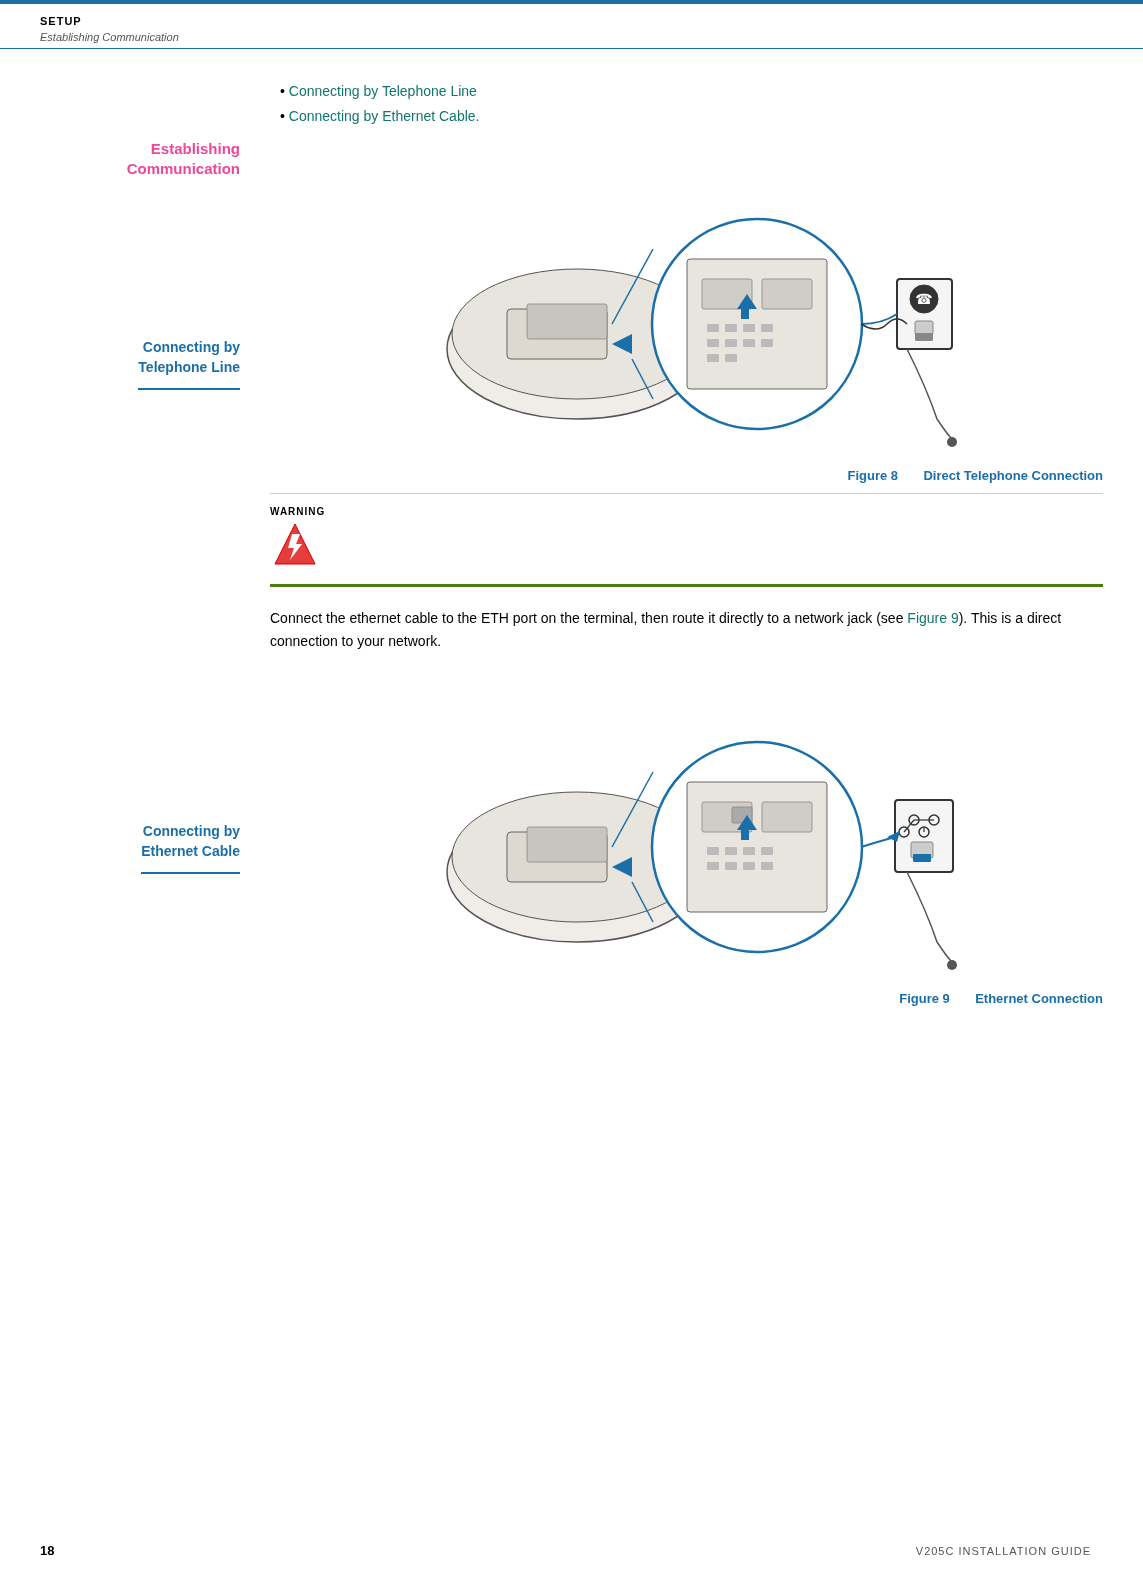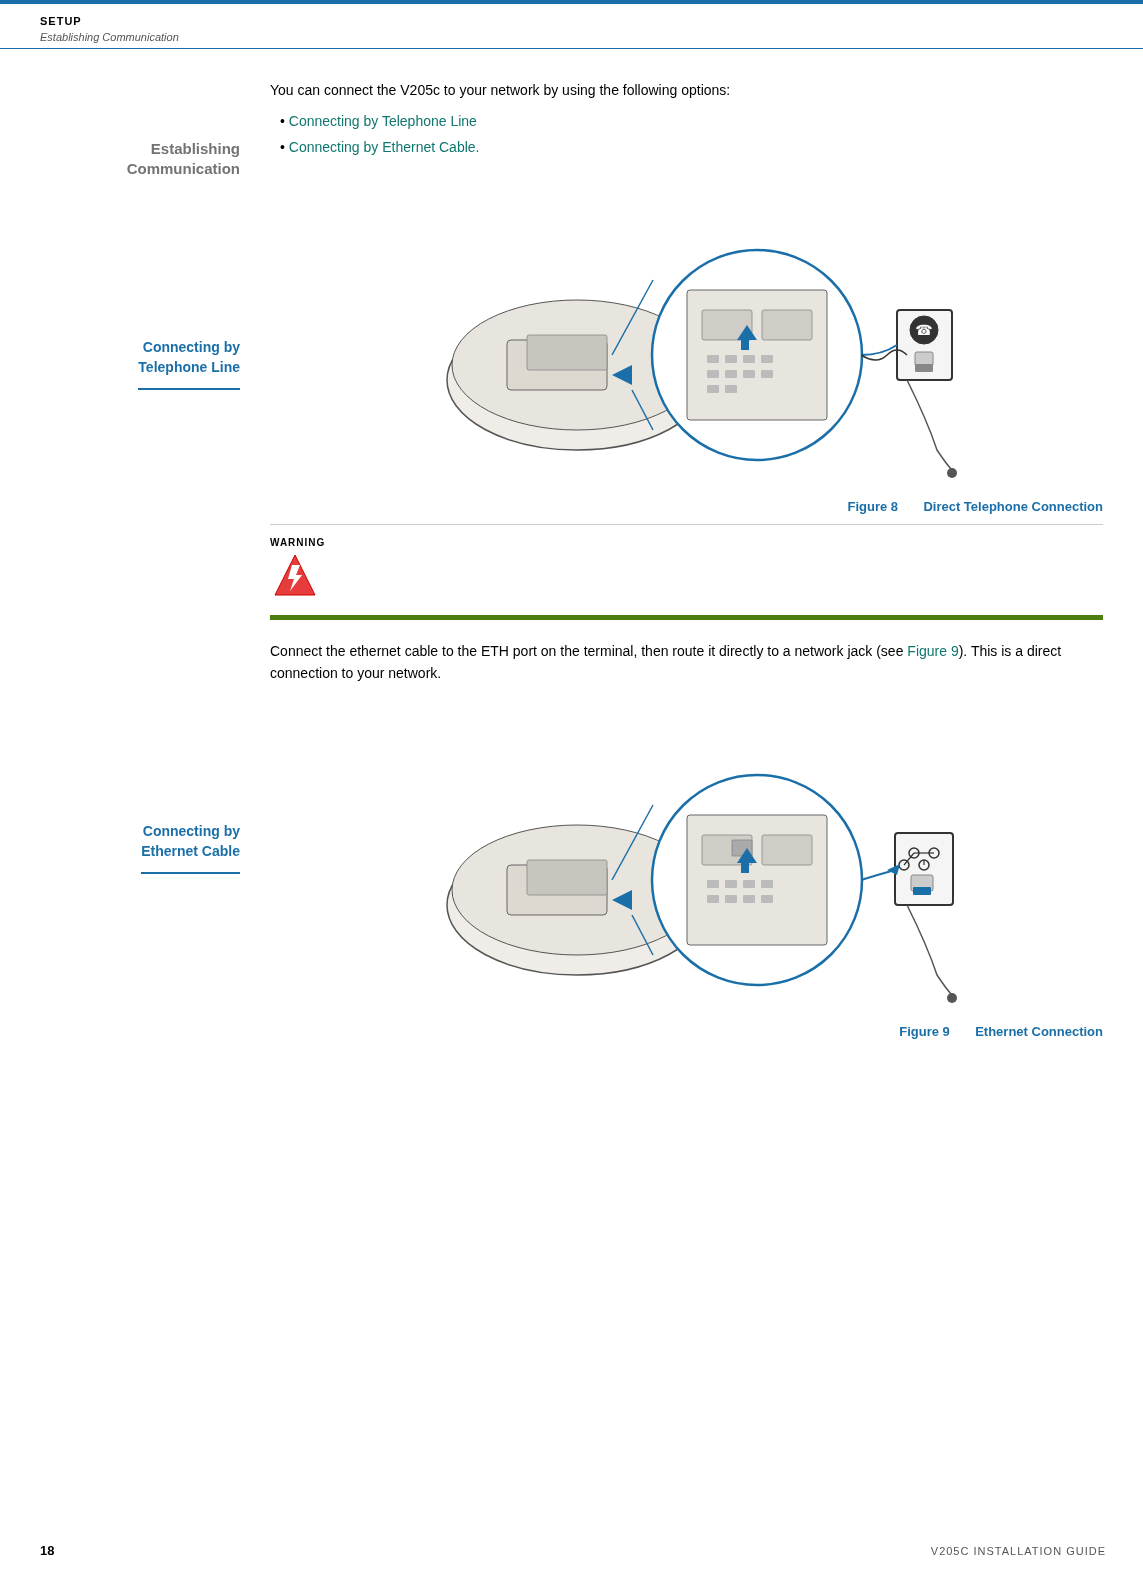--- a/index.html
+++ b/index.html
@@ -60,21 +60,21 @@
       padding-right: 20px;
     }
 
     .right-column {
       flex: 1;
       padding-top: 30px;
       padding-left: 10px;
     }
 
     .section-heading {
-      color: #737373;
+      color: #ec4899;
       font-weight: bold;
       font-size: 15px;
       line-height: 1.3;
       margin-bottom: 4px;
     }
 
     .left-label {
       color: #1a6fa8;
       font-weight: bold;
       font-size: 14px;
@@ -145,21 +145,21 @@
       margin-top: 6px;
       text-align: right;
       padding-left: 60px;
     }
 
     
     .warning-box {
       display: flex;
       align-items: flex-start;
       border-top: 1px solid #ccc;
-      border-bottom: 5px solid #4d7c0f;
+      border-bottom: 3px solid #4d7c0f;
       padding: 12px 0;
       margin: 10px 0 20px 0;
       gap: 14px;
     }
 
     .warning-icon {
       flex-shrink: 0;
       width: 50px;
       height: 50px;
     }
@@ -178,21 +178,21 @@
       font-size: 13px;
       line-height: 1.5;
       padding-top: 2px;
     }
 
     
     .page-footer {
       position: absolute;
       bottom: 20px;
       left: 40px;
-      right: 37px;
+      right: 52px;
       display: flex;
       align-items: center;
       justify-content: space-between;
     }
 
     .footer-page-num {
       font-size: 13px;
       font-weight: bold;
     }
 
@@ -251,21 +251,20 @@
           <span>Ethernet Cable</span>
         </div>
       </div>
 
     </div>
 
     <div class="right-column">
 
 
       <div class="content-section">
-        <p class="intro-text">You can connect the V205c to your network by using the following options:</p>
         <ul class="bullet-list">
           <li>
             <a class="link-text">Connecting by Telephone Line</a>
           </li>
           <li>
             <a class="link-text">
               <span>Connecting by Ethernet Cable</span><span>.</span>
             </a>
           </li>
         </ul>

